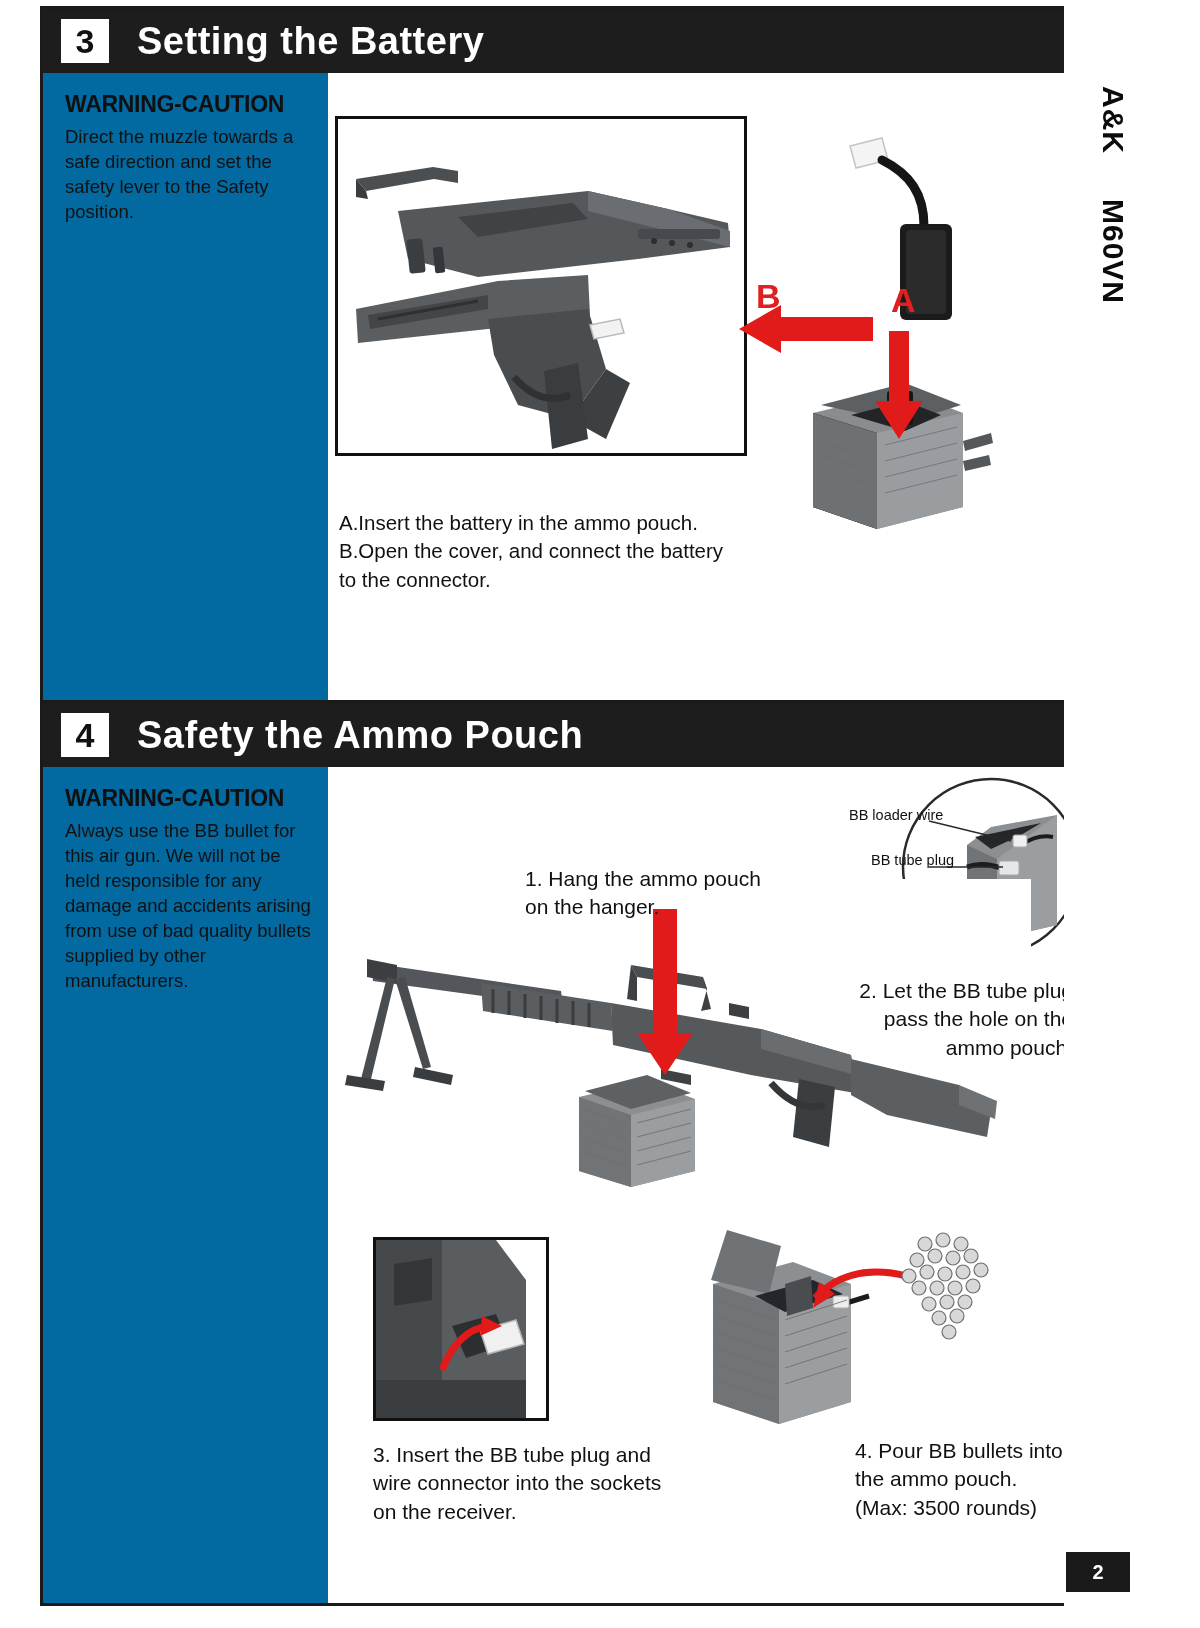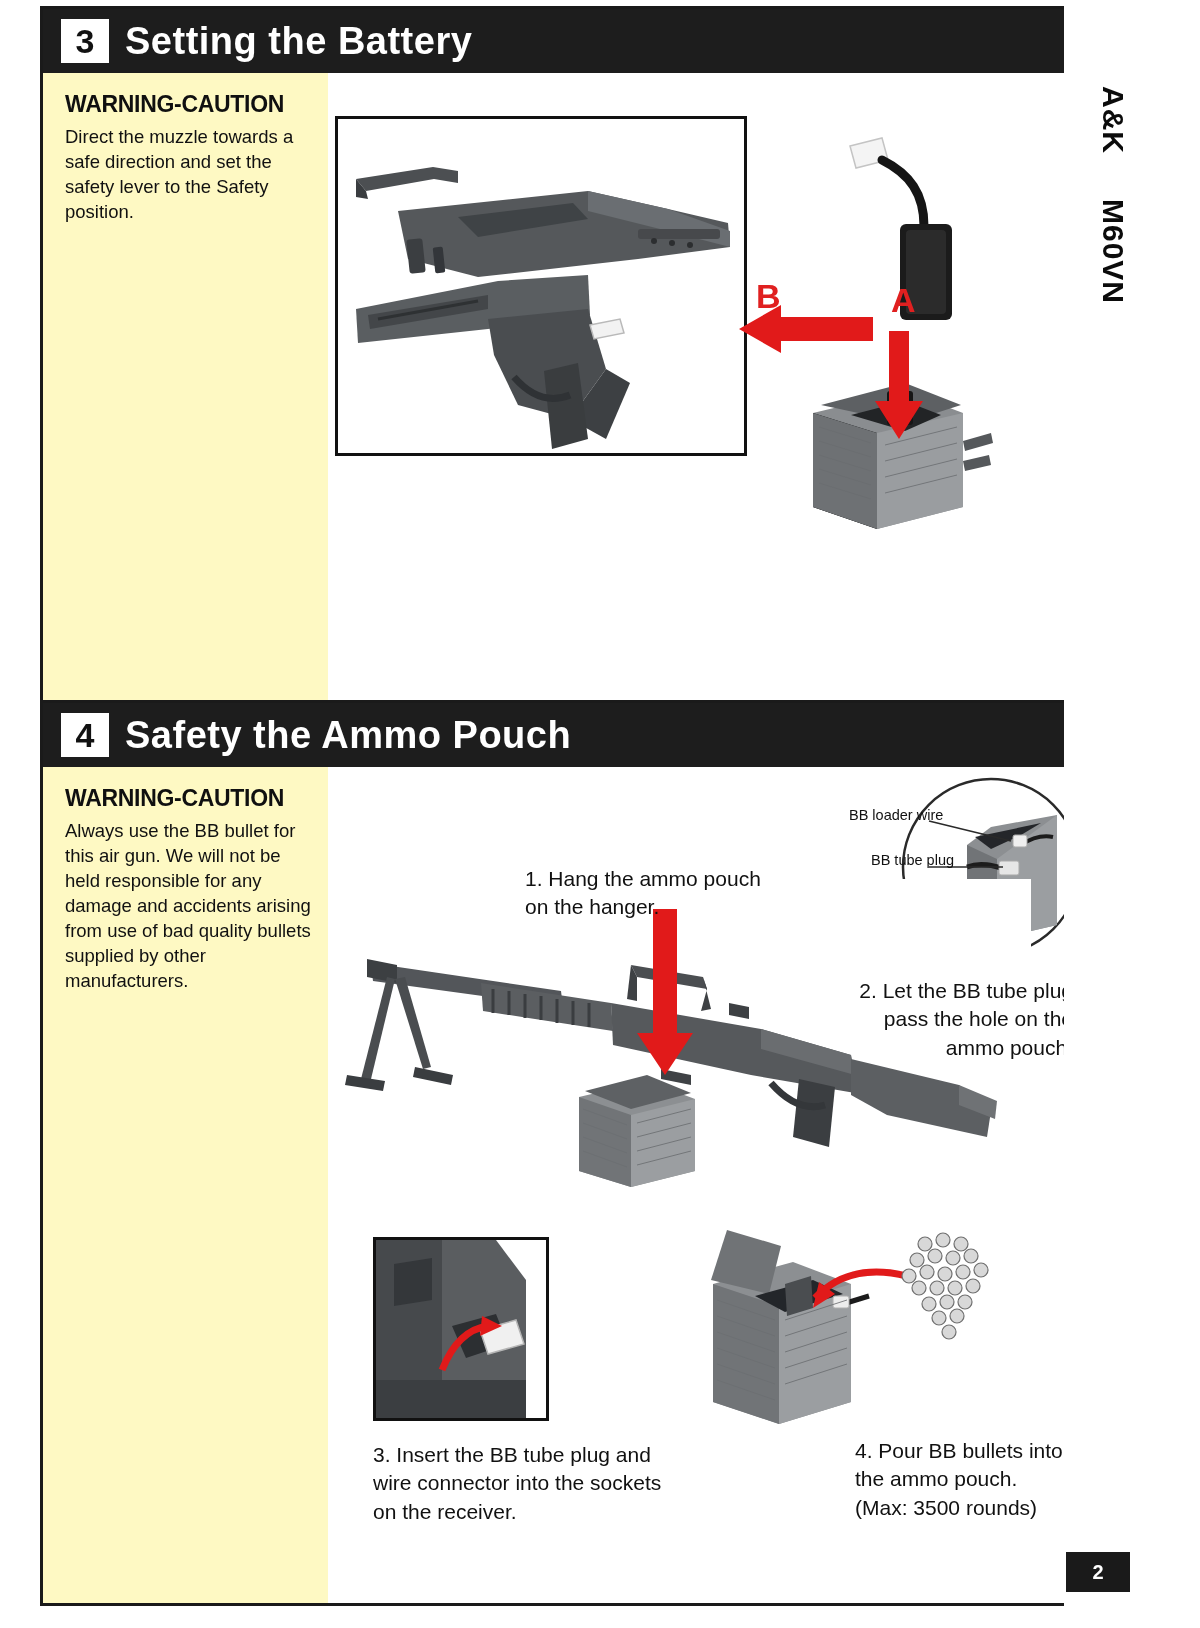--- a/index.html
+++ b/index.html
@@ -76,33 +76,33 @@
     background: #ffffff;
     color: #111111;
     font-size: 34px;
     font-weight: bold;
     display: flex;
     align-items: center;
     justify-content: center;
     line-height: 1;
   }
   .sec-title {
-    margin-left: 16px;
+    margin-left: 28px;
     color: #ffffff;
     font-size: 38px;
     font-weight: bold;
     letter-spacing: 0.5px;
   }
 
   
   .warn-col {
     position: absolute;
     left: 0;
     width: 285px;
-    background: #fef9c3;
+    background: #0369a1;
   }
   .warn-title {
     position: absolute;
     left: 22px; top: 18px;
     font-size: 23px;
     font-weight: bold;
     color: #101010;
     letter-spacing: -0.3px;
   }
   .warn-body {
@@ -254,20 +254,23 @@
     <svg style="position:absolute; left:690px; top:290px; width:140px; height:60px;" width="140" height="60" viewBox="0 0 140 60">
       <path d="M140 18 L48 18 L48 6 L6 30 L48 54 L48 42 L140 42 Z" fill="#e11a1a"></path>
     </svg>
     <svg style="position:absolute; left:828px; top:322px; width:56px; height:110px;" width="56" height="110" viewBox="0 0 56 110">
       <path d="M18 0 L38 0 L38 70 L52 70 L28 108 L4 70 L18 70 Z" fill="#e11a1a"></path>
     </svg>
 
     <div class="letter-label" style="left:713px; top:268px;">B</div>
     <div class="letter-label" style="left:848px; top:272px;">A</div>
 
+    <div class="caption" style="left:296px; top:500px; width:520px; white-space:pre-line;">A.Insert the battery in the ammo pouch.
+B.Open the cover, and connect the battery
+   to the connector.</div>
 
     <div class="divider" style="top:691px;"></div>
 
     <div class="section-bar" style="top:694px;">
       <div class="sec-num">4</div>
       <div class="sec-title">Safety the Ammo Pouch</div>
     </div>
 
     <div class="warn-col" style="top:758px; height:836px;">
       <div class="warn-title">WARNING-CAUTION</div>

